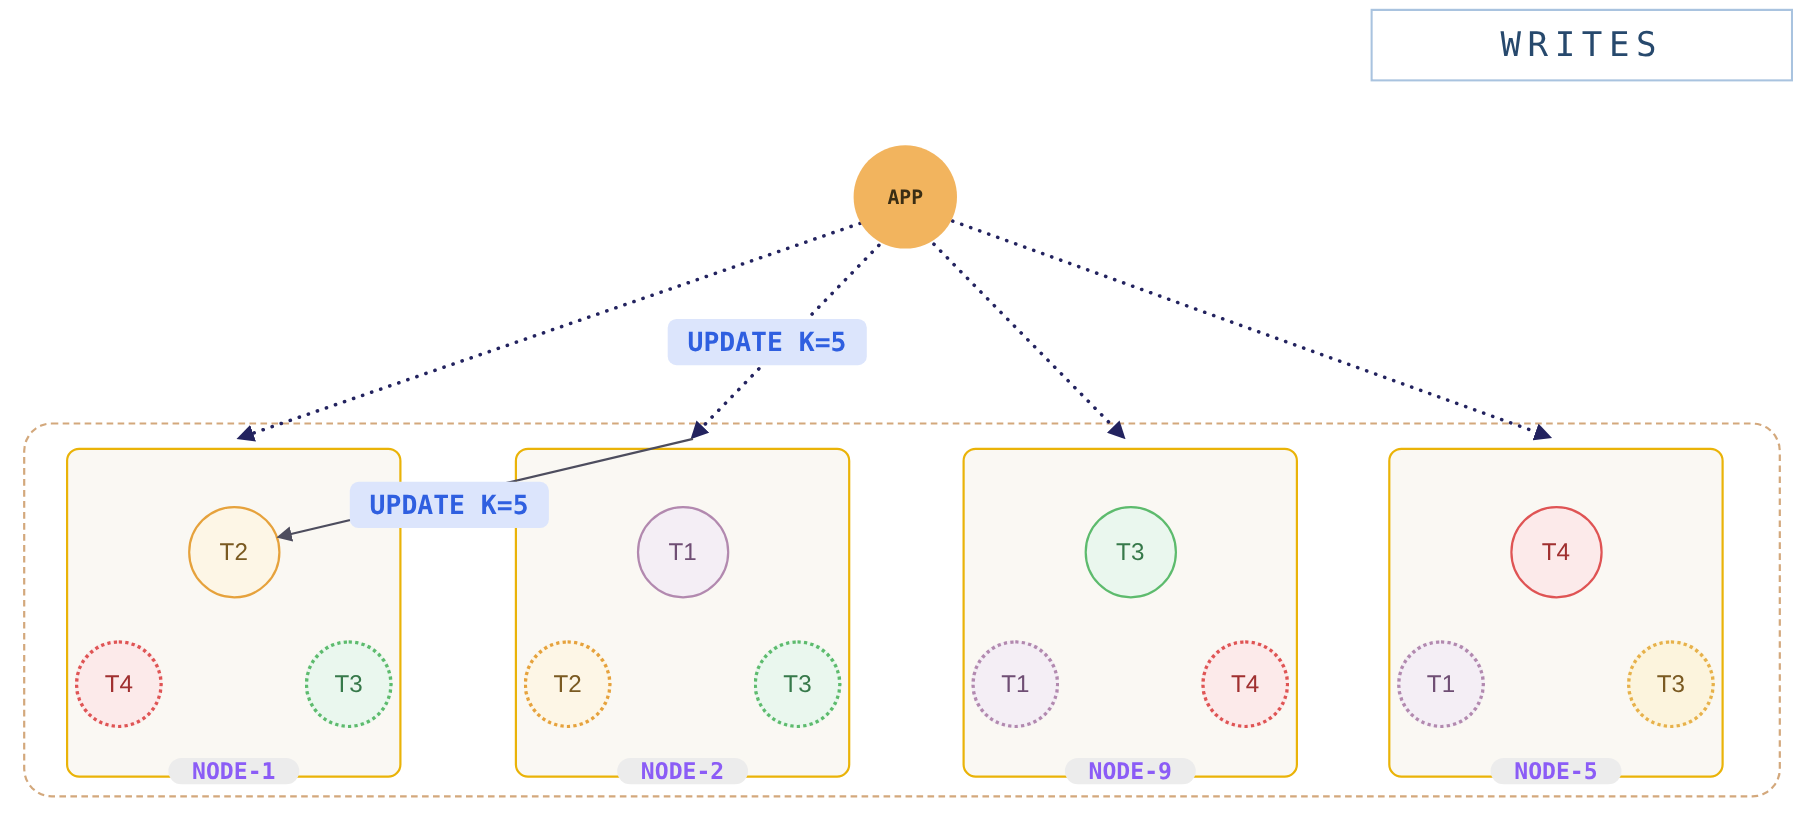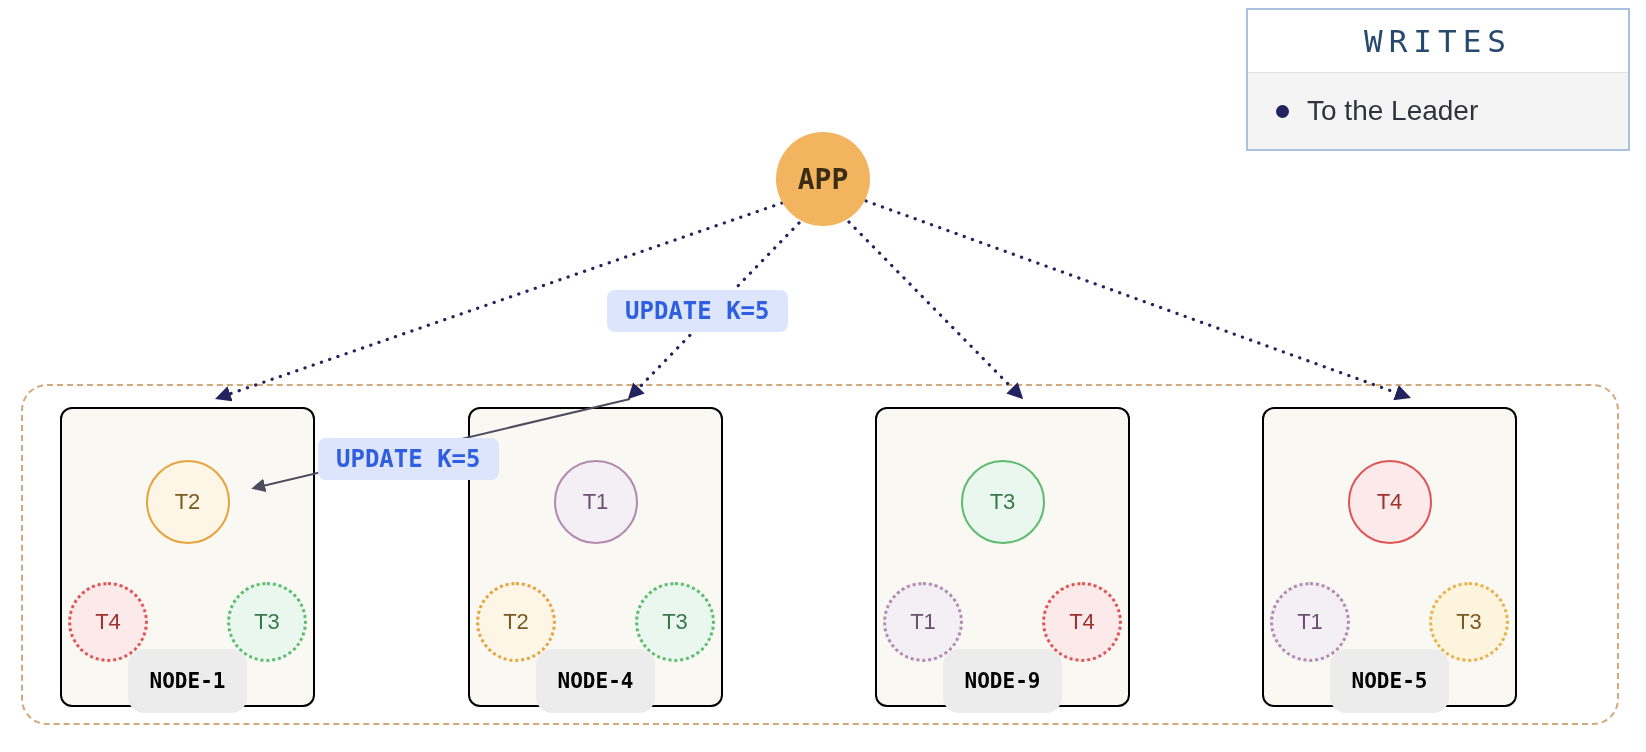--- a/index.html
+++ b/index.html
@@ -11,69 +11,65 @@
   .legend-title { height:62px; display:flex; align-items:center; justify-content:center;
                   font-family:"DejaVu Sans Mono", monospace; font-size:31px; letter-spacing:6px;
                   color:#27496d; background:#ffffff; }
   .legend-body { background:#f4f4f4; border-top:1px solid #e2e2e2; padding:22px 28px; display:flex; align-items:center; gap:18px; }
   .legend-bullet { width:13px; height:13px; border-radius:50%; background:#23235f; flex:0 0 auto; }
   .legend-item-text { font-size:28px; color:#32323f; }
 
   
   .app-circle { position:absolute; left:776px; top:132px; width:94px; height:94px; border-radius:50%;
                 background:#f2b45e; display:flex; align-items:center; justify-content:center;
-                font-family:"DejaVu Sans Mono", monospace; font-weight:bold; font-size:28px; color:#3a2d14; z-index:3; }
+                font-family:"DejaVu Sans Mono", monospace; font-weight:bold; font-size:18px; color:#3a2d14; z-index:3; }
 
   
   .arrows { position:absolute; left:0; top:0; width:1646px; height:752px; pointer-events:none; z-index:2; }
   .dotline { stroke:#23235f; stroke-width:3.2; stroke-dasharray:0.2 8.5; stroke-linecap:round; fill:none; }
   .solidline { stroke:#4d4d5e; stroke-width:2; fill:none; }
 
   
   .update-label { position:absolute; background:#dce5fc; color:#2f5fe0; border-radius:8px;
                   font-family:"DejaVu Sans Mono", monospace; font-weight:bold; font-size:24px;
                   padding:7px 18px; z-index:4; white-space:nowrap; }
   .update-label.from-app { left:607px; top:290px; }
   .update-label.to-leader { left:318px; top:438px; }
 
   
   .cluster { position:absolute; left:21px; top:384px; width:1598px; height:341px;
              border:2px dashed #d3a87c; border-radius:26px; z-index:1; }
 
   
-  .node { position:absolute; top:21px; width:255px; height:300px; background:#faf8f3;
-          border:2px solid #000000; border-radius:12px; }
+  .node { position:absolute; top:21px; width:305px; height:300px; background:#faf8f3;
+          border:2px solid #eab308; border-radius:12px; }
   .node:nth-of-type(1) { left:37px; }
   .node:nth-of-type(2) { left:445px; }
   .node:nth-of-type(3) { left:852px; }
   .node:nth-of-type(4) { left:1239px; }
 
   .node-pill { position:absolute; left:50%; bottom:-8px; transform:translateX(-50%);
-               background:#ececec; border-radius:16px; padding:20px 22px;
-               font-family:"DejaVu Sans Mono", monospace; font-weight:bold; font-size:21px; color:#000000;
+               background:#ececec; border-radius:16px; padding:0 22px;
+               font-family:"DejaVu Sans Mono", monospace; font-weight:bold; font-size:21px; color:#8b5cf6;
                white-space:nowrap; }
 
   .tablet { position:absolute; border-radius:50%; display:flex; align-items:center; justify-content:center;
             font-size:22px; background:#fff; }
   .tablet.leader { width:84px; height:84px; left:50%; top:51px; transform:translateX(-50%); border:2px solid #999; }
   .tablet.follower { width:80px; height:80px; top:173px; border:3px dotted #999; }
   .tablet.follower.fl-left { left:6px; }
   .tablet.follower.fl-right { right:6px; }
 </style>
 </head>
 <body>
 
 <div class="canvas">
 
   <div class="legend">
     <div class="legend-title">WRITES</div>
-    <div class="legend-body">
-      <span class="legend-bullet"></span>
-      <span class="legend-item-text">To the Leader</span>
-    </div>
   </div>
 
   <div class="app-circle">APP</div>
 
   <svg class="arrows" width="1646" height="752" viewBox="0 0 1646 752" xmlns="http://www.w3.org/2000/svg">
     <defs>
       <marker id="ah-navy" viewBox="0 0 10 10" refX="8" refY="5" markerWidth="5" markerHeight="5" orient="auto">
         <path d="M0,0 L10,5 L0,10 z" fill="#23235f"></path>
       </marker>
       <marker id="ah-gray" viewBox="0 0 10 10" refX="8" refY="5" markerWidth="7" markerHeight="7" orient="auto">
@@ -96,21 +92,21 @@
       <div class="tablet leader" style="border-color: rgb(230, 162, 60); background-color: rgb(253, 246, 230); color: rgb(122, 90, 34);">T2</div>
       <div class="tablet follower fl-left" style="border-color: rgb(223, 84, 84); background-color: rgb(252, 234, 234); color: rgb(160, 48, 48);">T4</div>
       <div class="tablet follower fl-right" style="border-color: rgb(93, 187, 109); background-color: rgb(234, 247, 238); color: rgb(55, 121, 74);">T3</div>
       <div class="node-pill">NODE-1</div>
     </div>
 
     <div class="node">
       <div class="tablet leader" style="border-color: rgb(178, 137, 175); background-color: rgb(244, 238, 245); color: rgb(111, 78, 116);">T1</div>
       <div class="tablet follower fl-left" style="border-color: rgb(230, 162, 60); background-color: rgb(253, 246, 230); color: rgb(122, 90, 34);">T2</div>
       <div class="tablet follower fl-right" style="border-color: rgb(93, 187, 109); background-color: rgb(234, 247, 238); color: rgb(55, 121, 74);">T3</div>
-      <div class="node-pill">NODE-4</div>
+      <div class="node-pill">NODE-2</div>
     </div>
 
     <div class="node">
       <div class="tablet leader" style="border-color: rgb(93, 187, 109); background-color: rgb(234, 247, 238); color: rgb(55, 121, 74);">T3</div>
       <div class="tablet follower fl-left" style="border-color: rgb(178, 137, 175); background-color: rgb(244, 238, 245); color: rgb(111, 78, 116);">T1</div>
       <div class="tablet follower fl-right" style="border-color: rgb(223, 84, 84); background-color: rgb(252, 234, 234); color: rgb(160, 48, 48);">T4</div>
       <div class="node-pill">NODE-9</div>
     </div>
 
     <div class="node">

